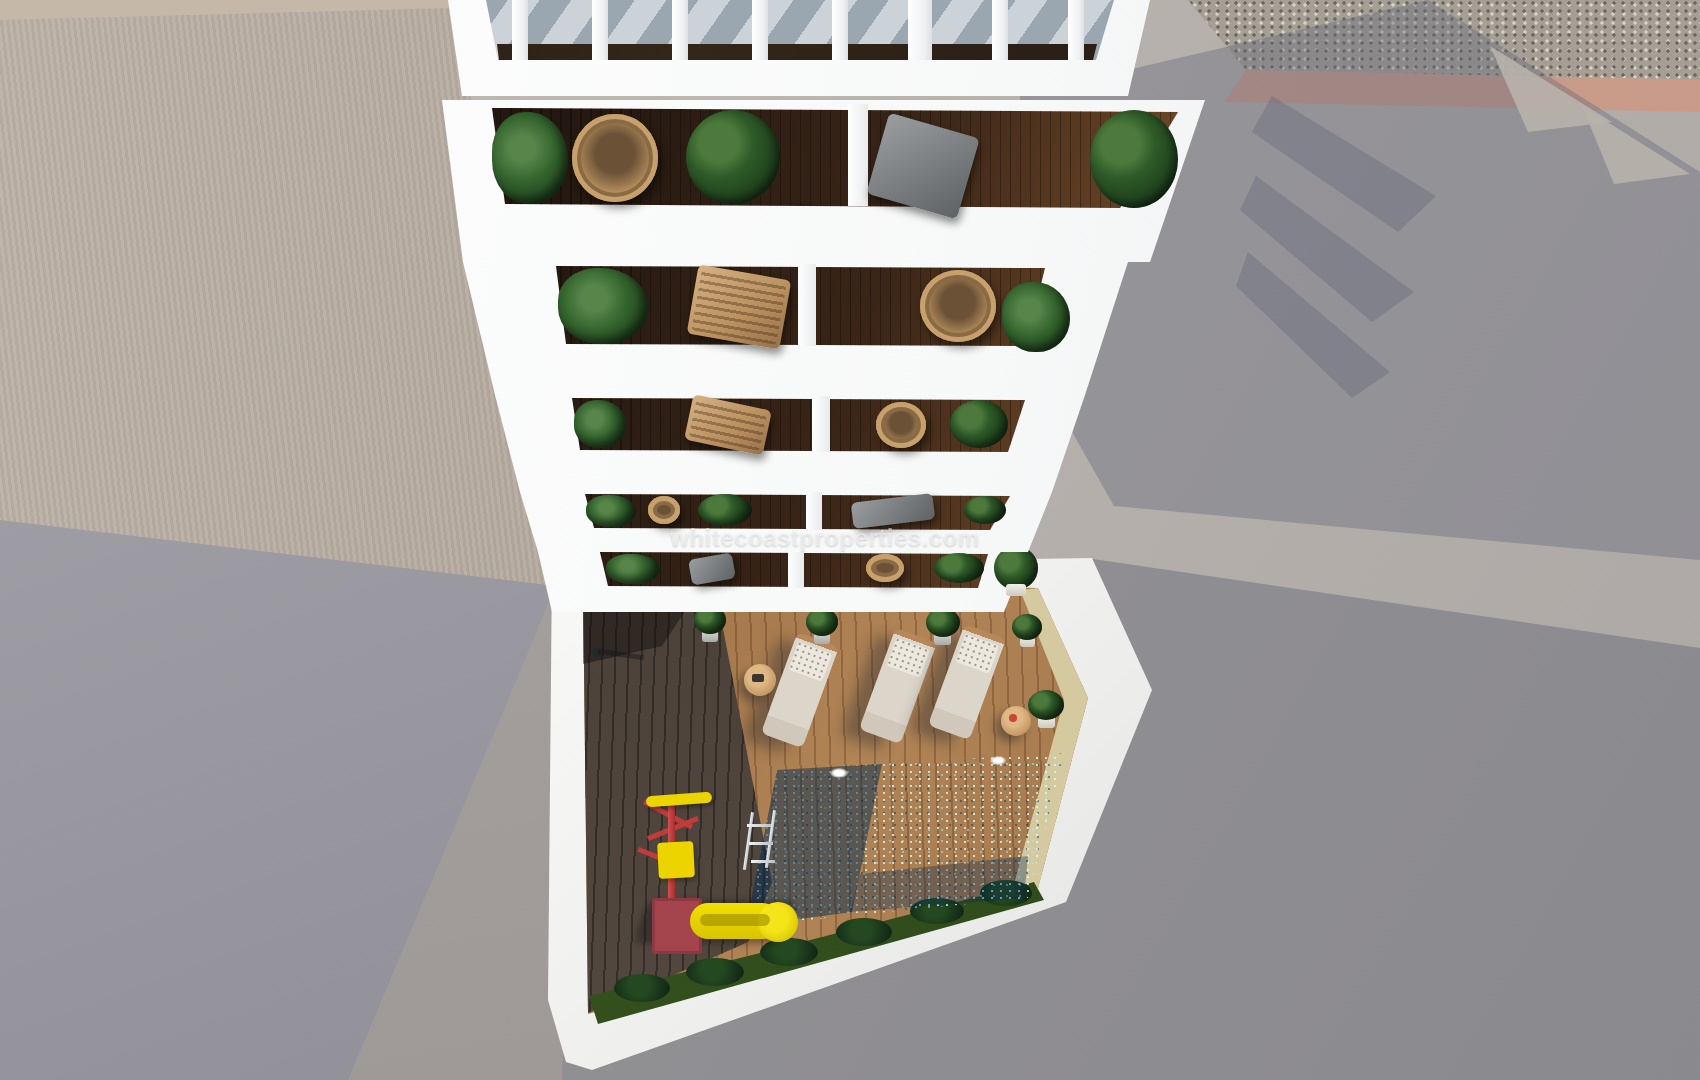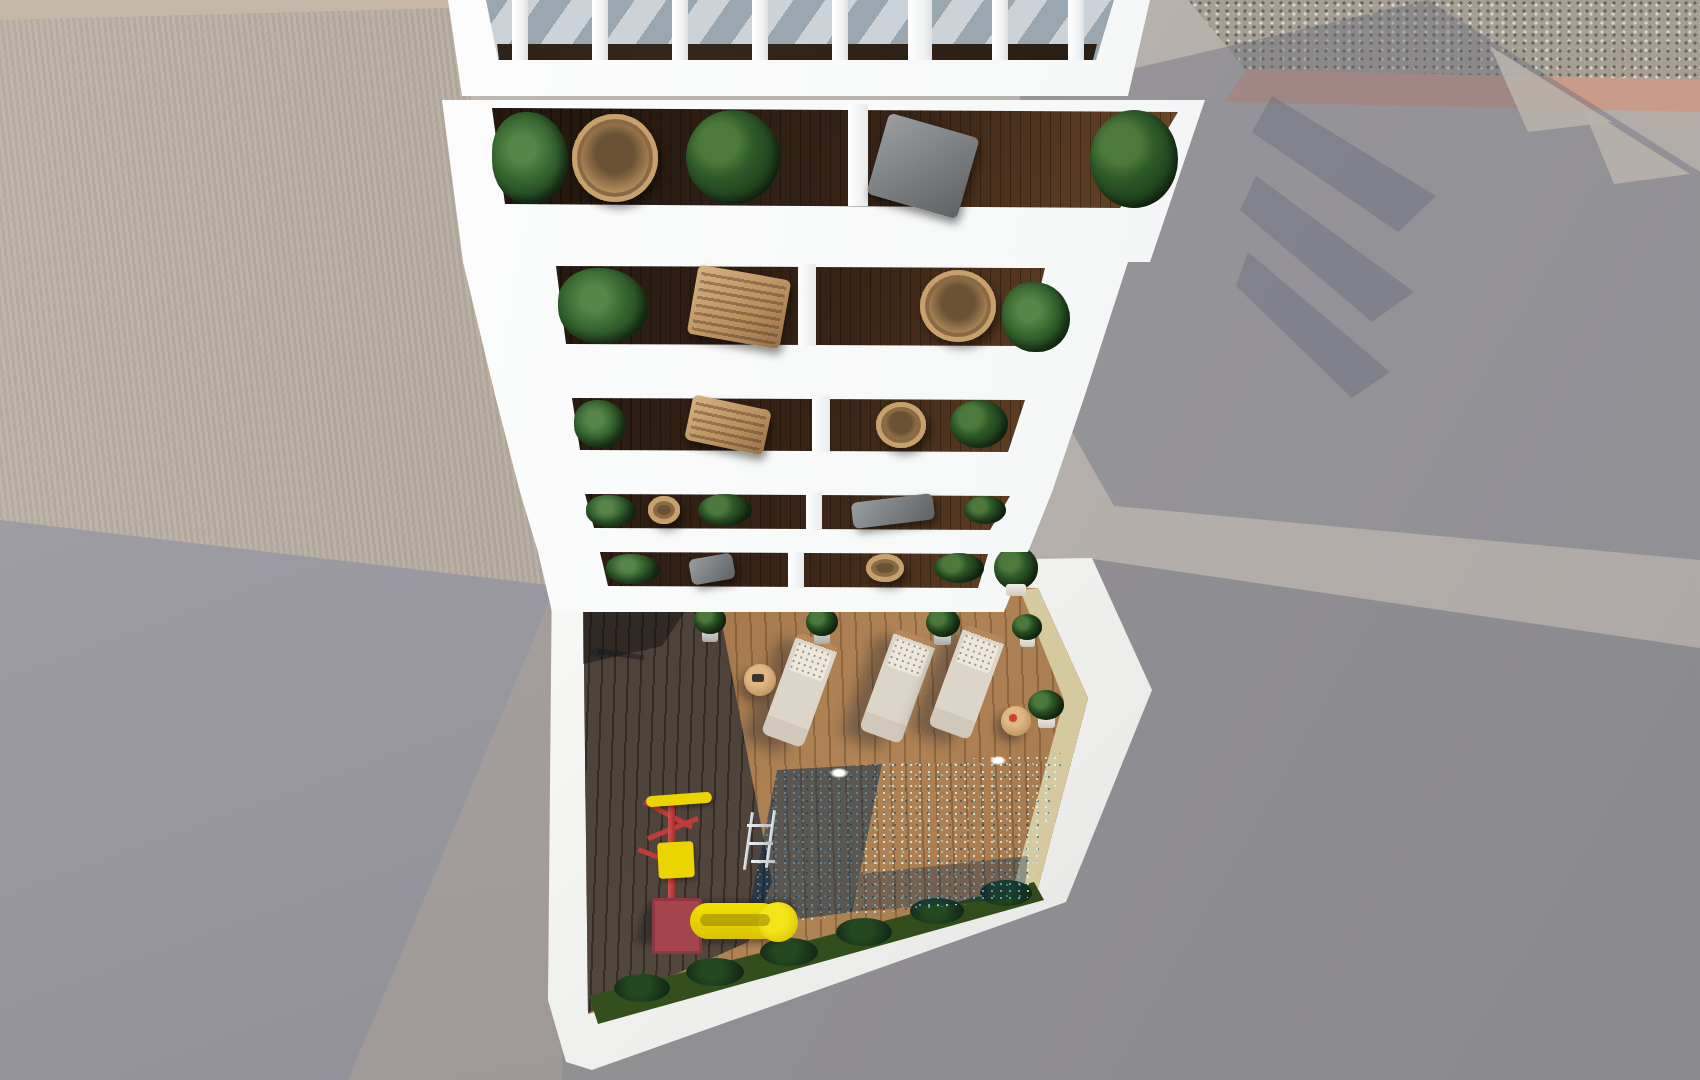--- a/index.html
+++ b/index.html
@@ -222,14 +222,15 @@
               background:linear-gradient(90deg,#221a13,#33261a 40%,#1d150f);"></div>
   <div class="el slat" style="left:512px;top:0;width:16px;height:60px;"></div>
   <div class="el slat" style="left:592px;top:0;width:16px;height:60px;"></div>
   <div class="el slat" style="left:672px;top:0;width:16px;height:60px;"></div>
   <div class="el slat" style="left:752px;top:0;width:16px;height:60px;"></div>
   <div class="el slat" style="left:832px;top:0;width:16px;height:60px;"></div>
   <div class="el slat" style="left:908px;top:0;width:24px;height:60px;"></div>
   <div class="el slat" style="left:992px;top:0;width:16px;height:60px;"></div>
   <div class="el slat" style="left:1068px;top:0;width:16px;height:60px;"></div>
 
+  <div class="wm" style="left:660px;top:524px;width:330px;text-align:center;">whitecoastproperties.com</div>
 
 </div>
 
 </body></html>

